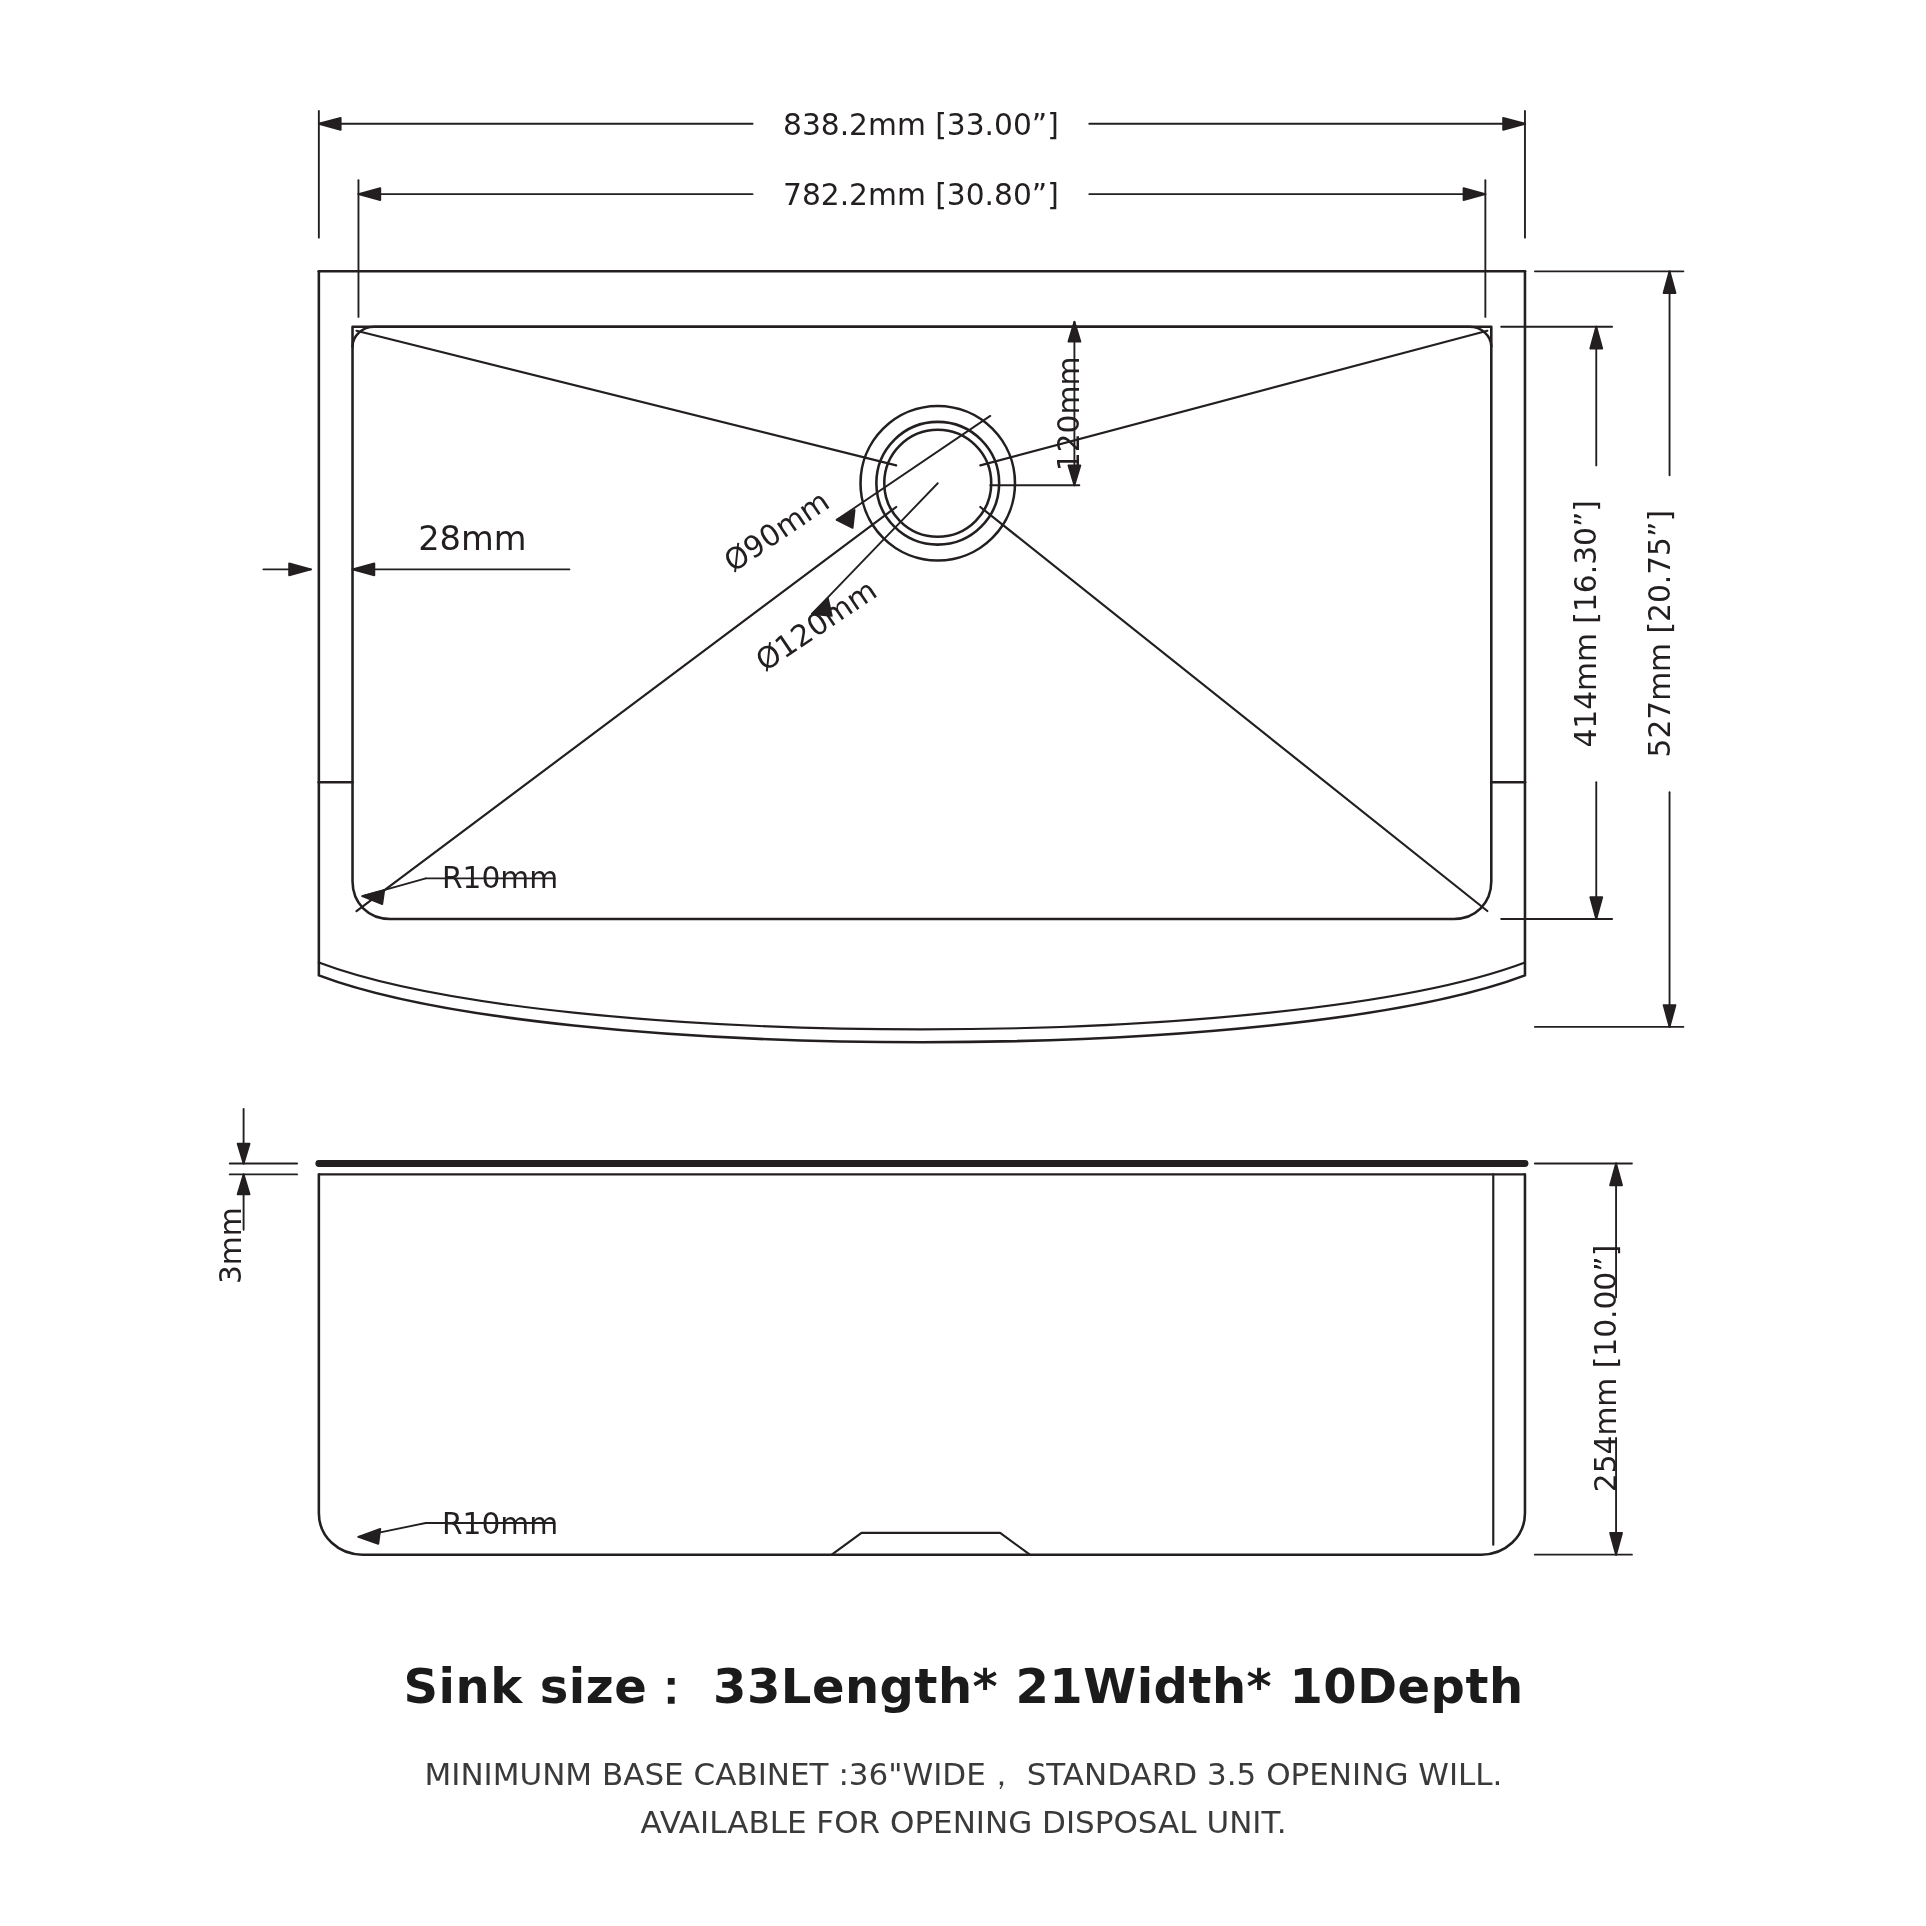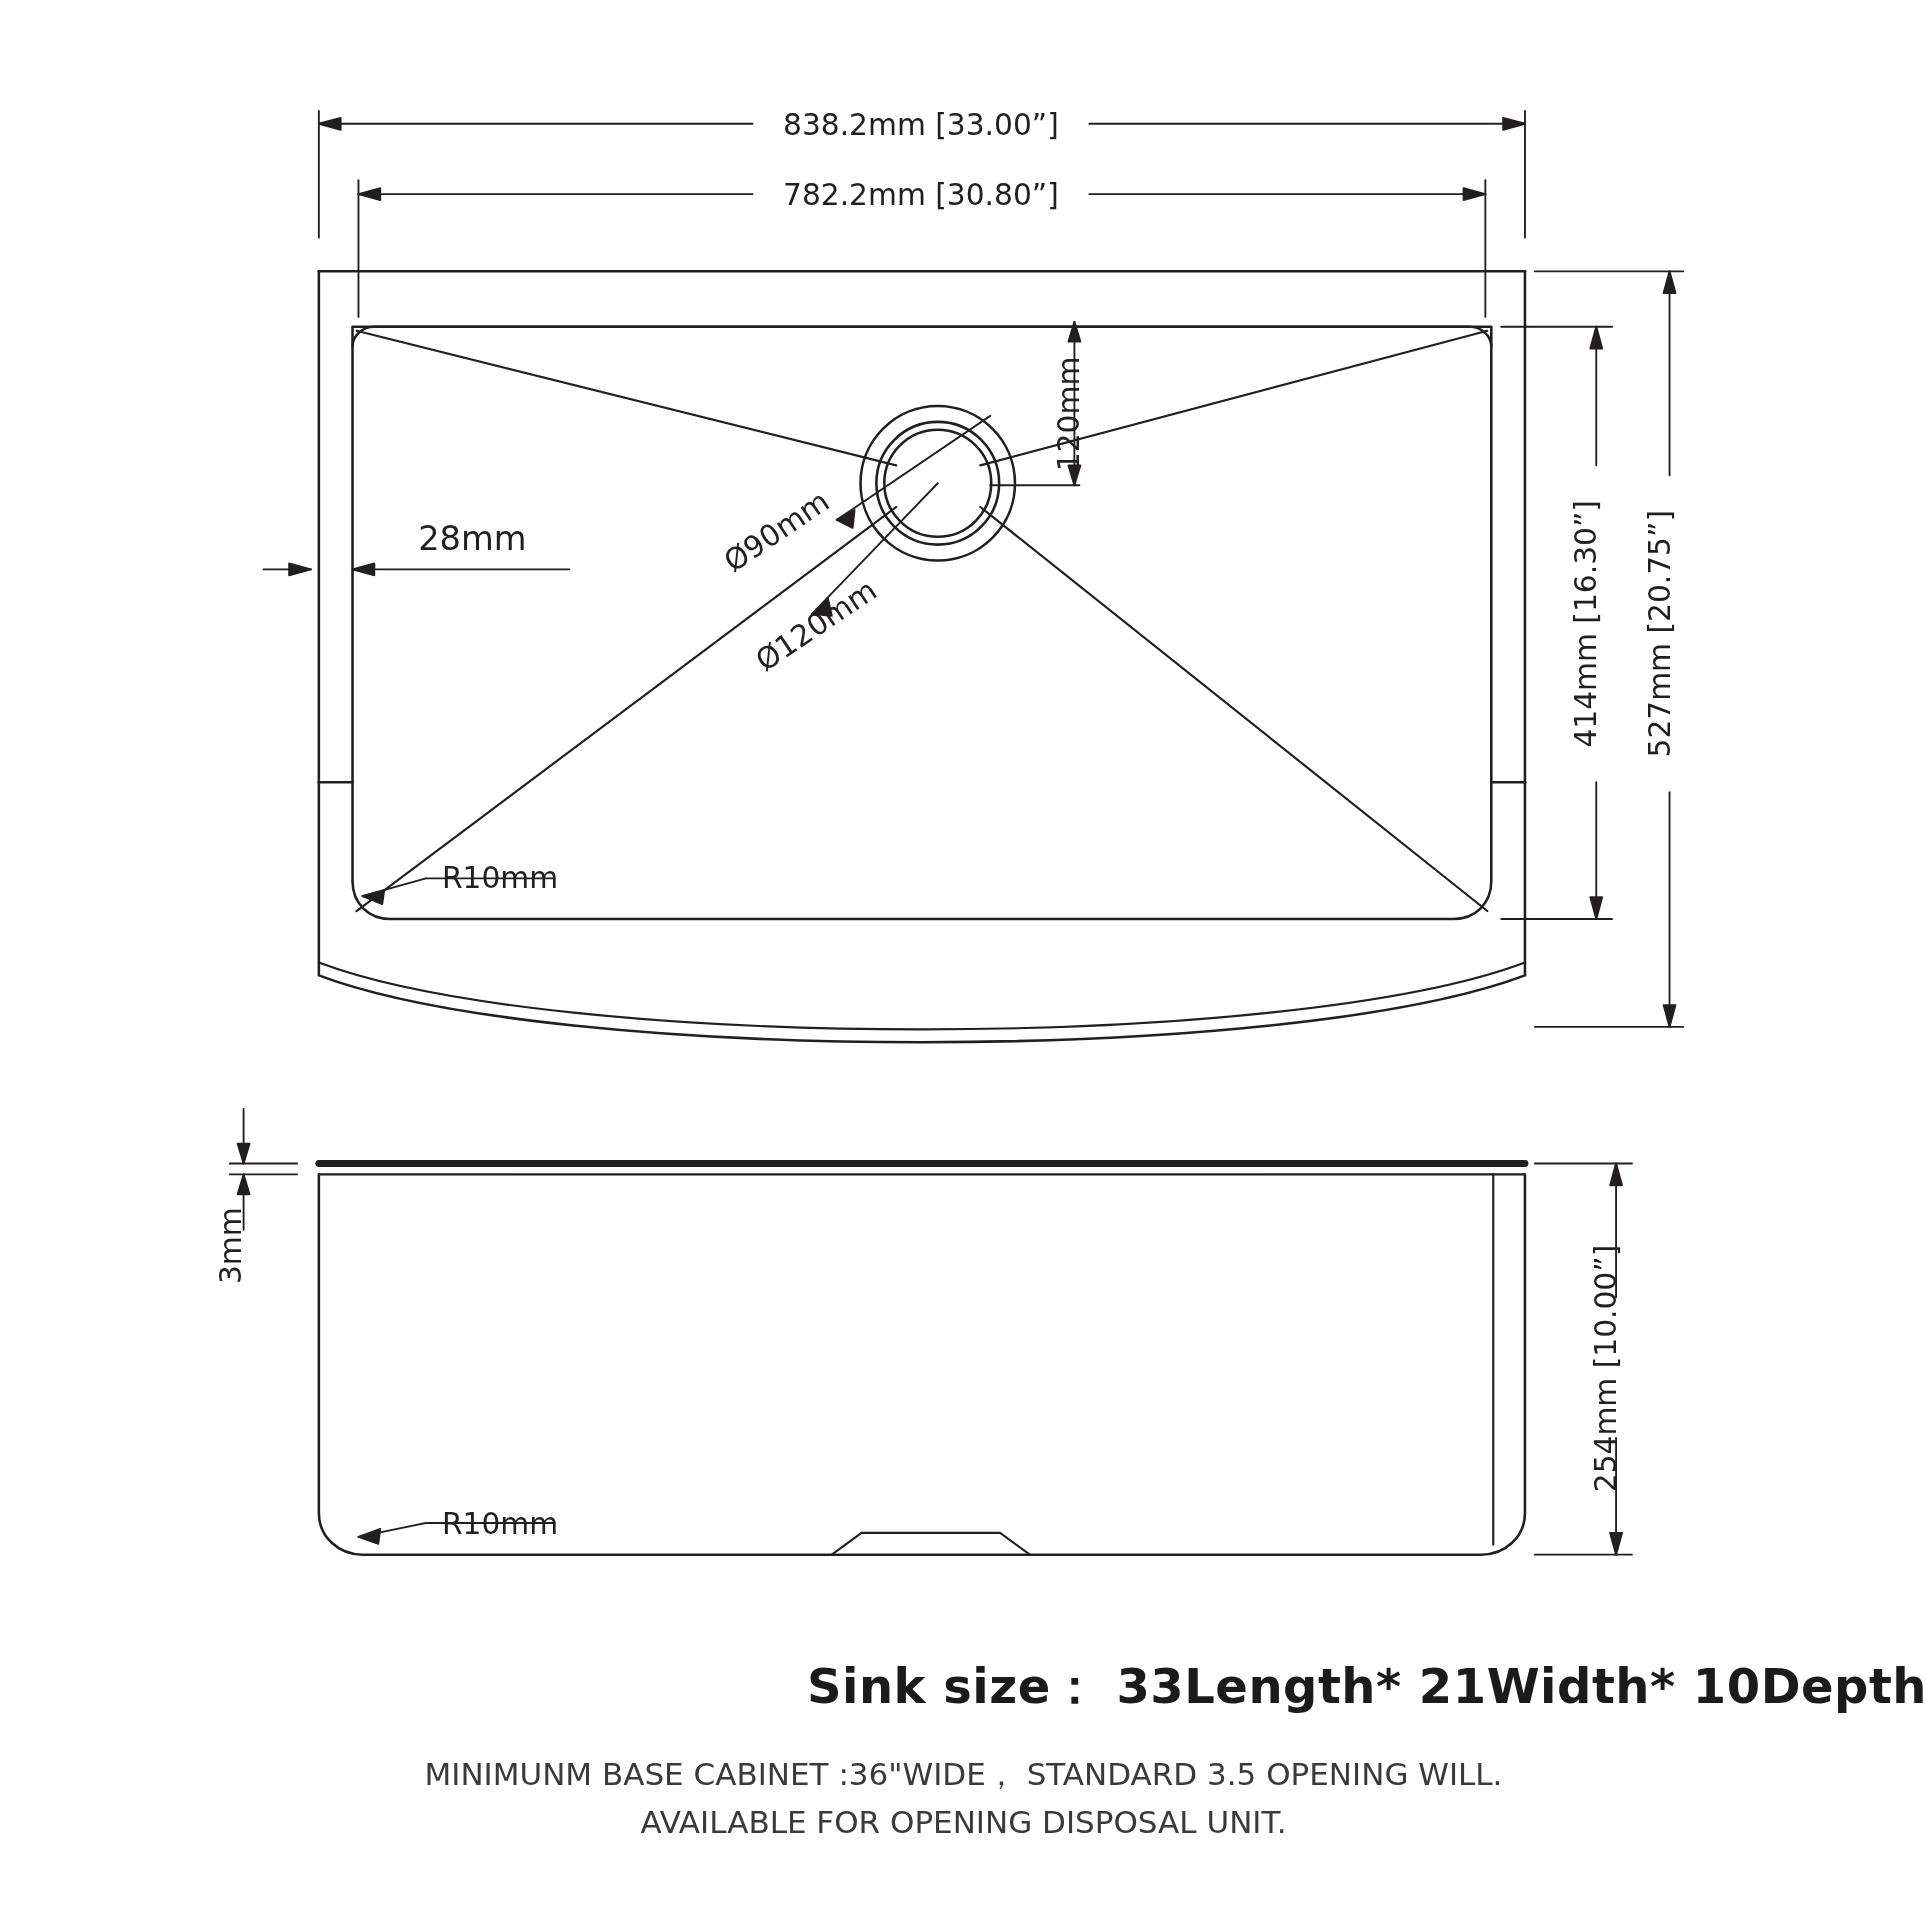--- a/index.html
+++ b/index.html
@@ -32,21 +32,20 @@
     position: absolute;
     text-align: center;
     width: 100%;
     left: 0;
   }
   .title-text {
     font-size: 48px;
     font-weight: bold;
     letter-spacing: 0.5px;
     color: #1b1b1b;
-    text-align: right;
   }
   .sub-text {
     font-size: 31px;
     color: #3a3a3a;
     line-height: 1.45;
   }
   text {
     font-family: "DejaVu Sans", "Liberation Sans", sans-serif;
     fill: #231f20;
   }

